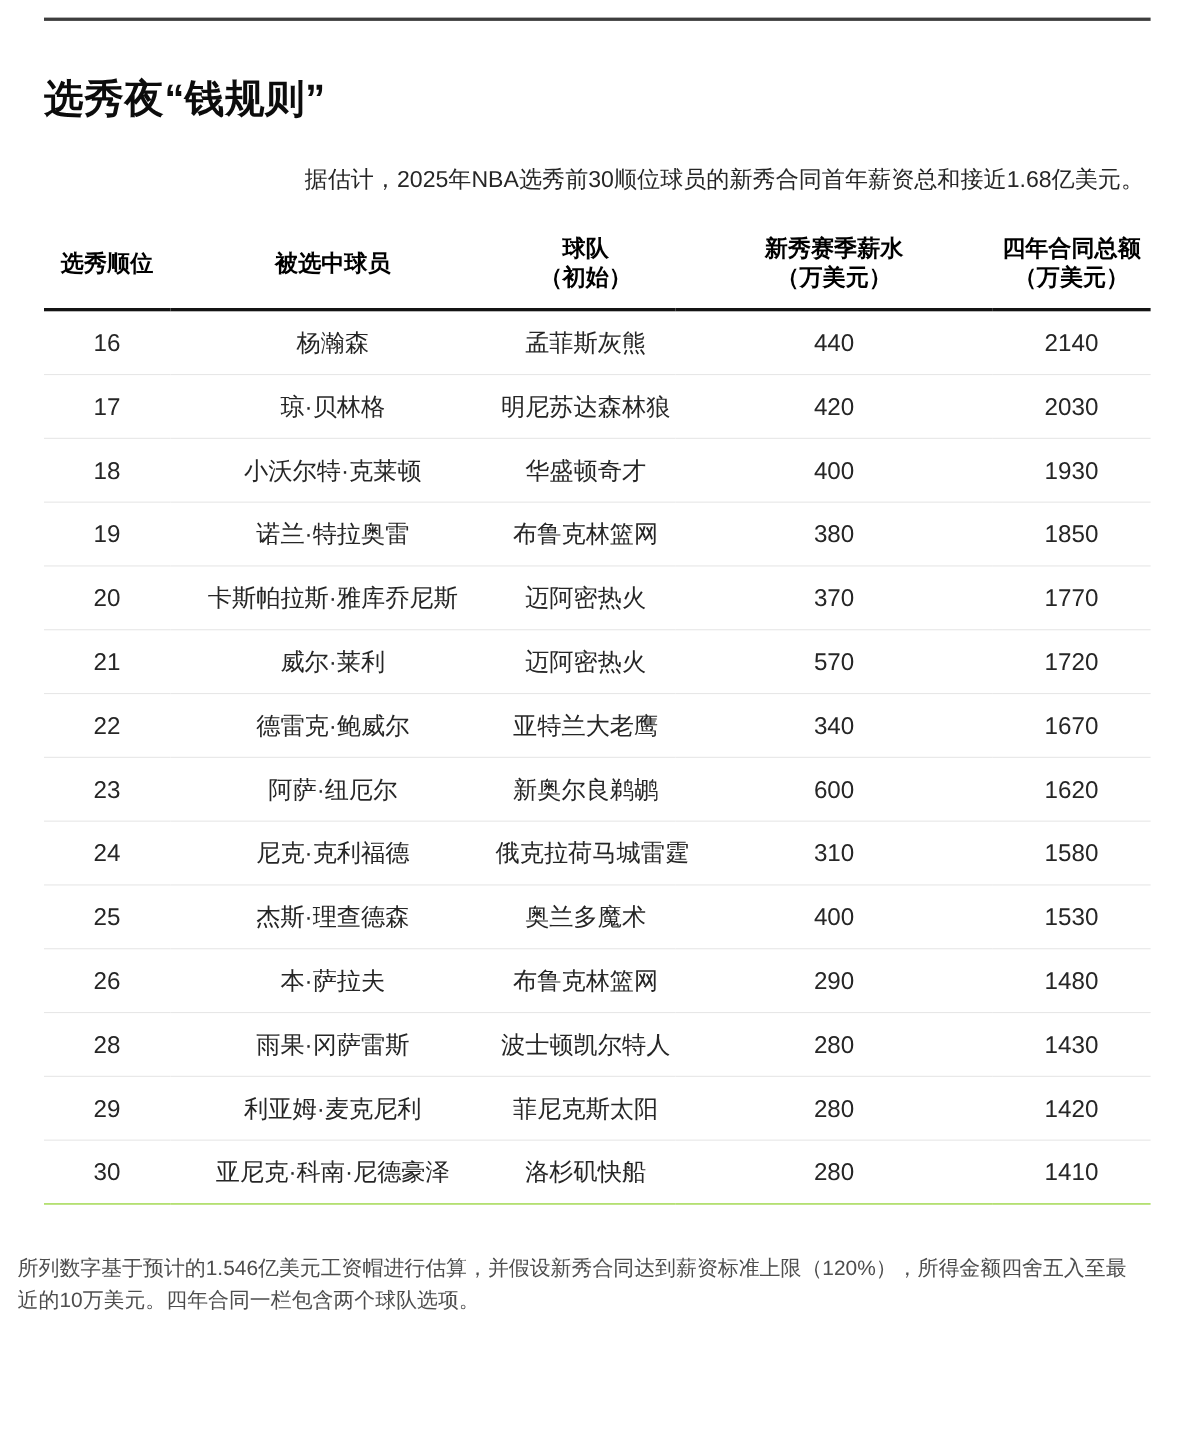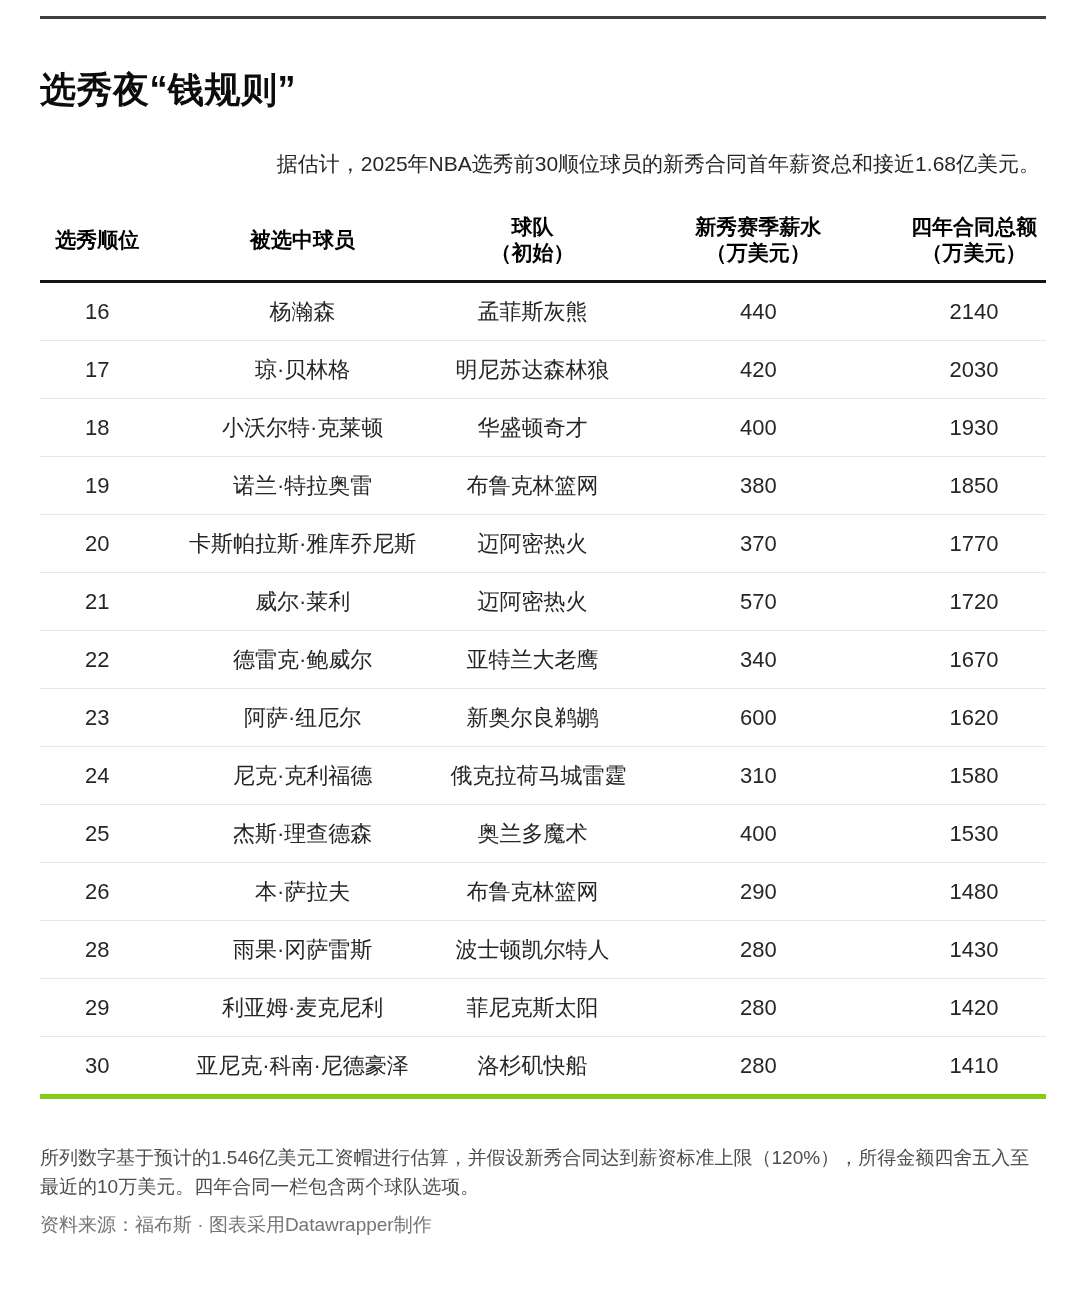--- a/index.html
+++ b/index.html
@@ -39,24 +39,24 @@
   .dw-table th .l1,.dw-table th .l2{display:block;}
 
   .dw-table td{
     font-size:22px;color:#262626;
     text-align:center;vertical-align:middle;
     height:57px;padding:0;
     border-top:1px solid #e7e7e7;
     white-space:nowrap;overflow:visible;
   }
   .dw-table tbody tr:first-child td{border-top:none;}
-  .dw-table tbody tr:last-child td{border-bottom:5px solid #84cc16;}
+  .dw-table tbody tr:last-child td{border-bottom:1px solid #84cc16;}
 
   .notes{
-    margin:44px 40px 0 40px;
+    margin:44px 40px 0 16px;
     font-size:19px;line-height:29px;color:#4d4d4d;
   }
   .source{
     margin:12px 40px 0 40px;
     font-size:19px;line-height:24px;color:#757575;
   }
 </style>
 </head>
 <body>
 
@@ -197,15 +197,14 @@
           <td class="col1">亚尼克·科南·尼德豪泽</td>
           <td class="col2">洛杉矶快船</td>
           <td class="col3">280</td>
           <td class="col4">1410</td>
         </tr>
       </tbody>
   </table>
 
   <p class="notes">所列数字基于预计的1.546亿美元工资帽进行估算，并假设新秀合同达到薪资标准上限（120%），所得金额四舍五入至最近的10万美元。四年合同一栏包含两个球队选项。</p>
 
-  <p class="source">资料来源：福布斯 · 图表采用Datawrapper制作</p>
 
 </div>
 
 </body></html>

